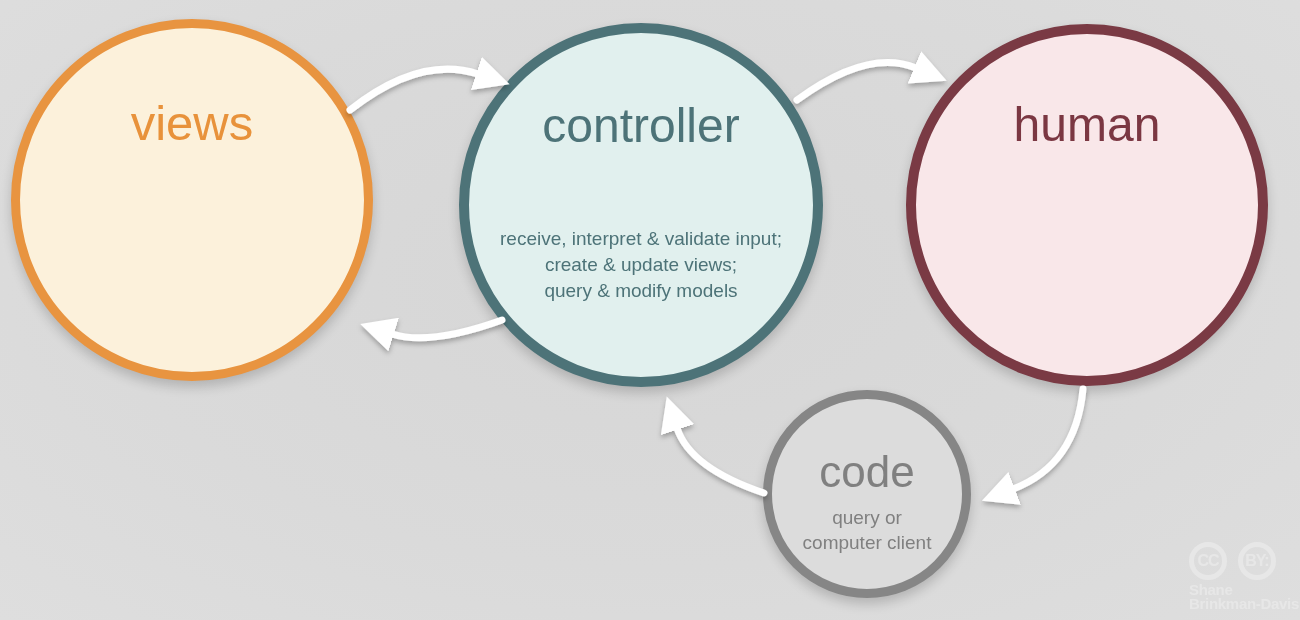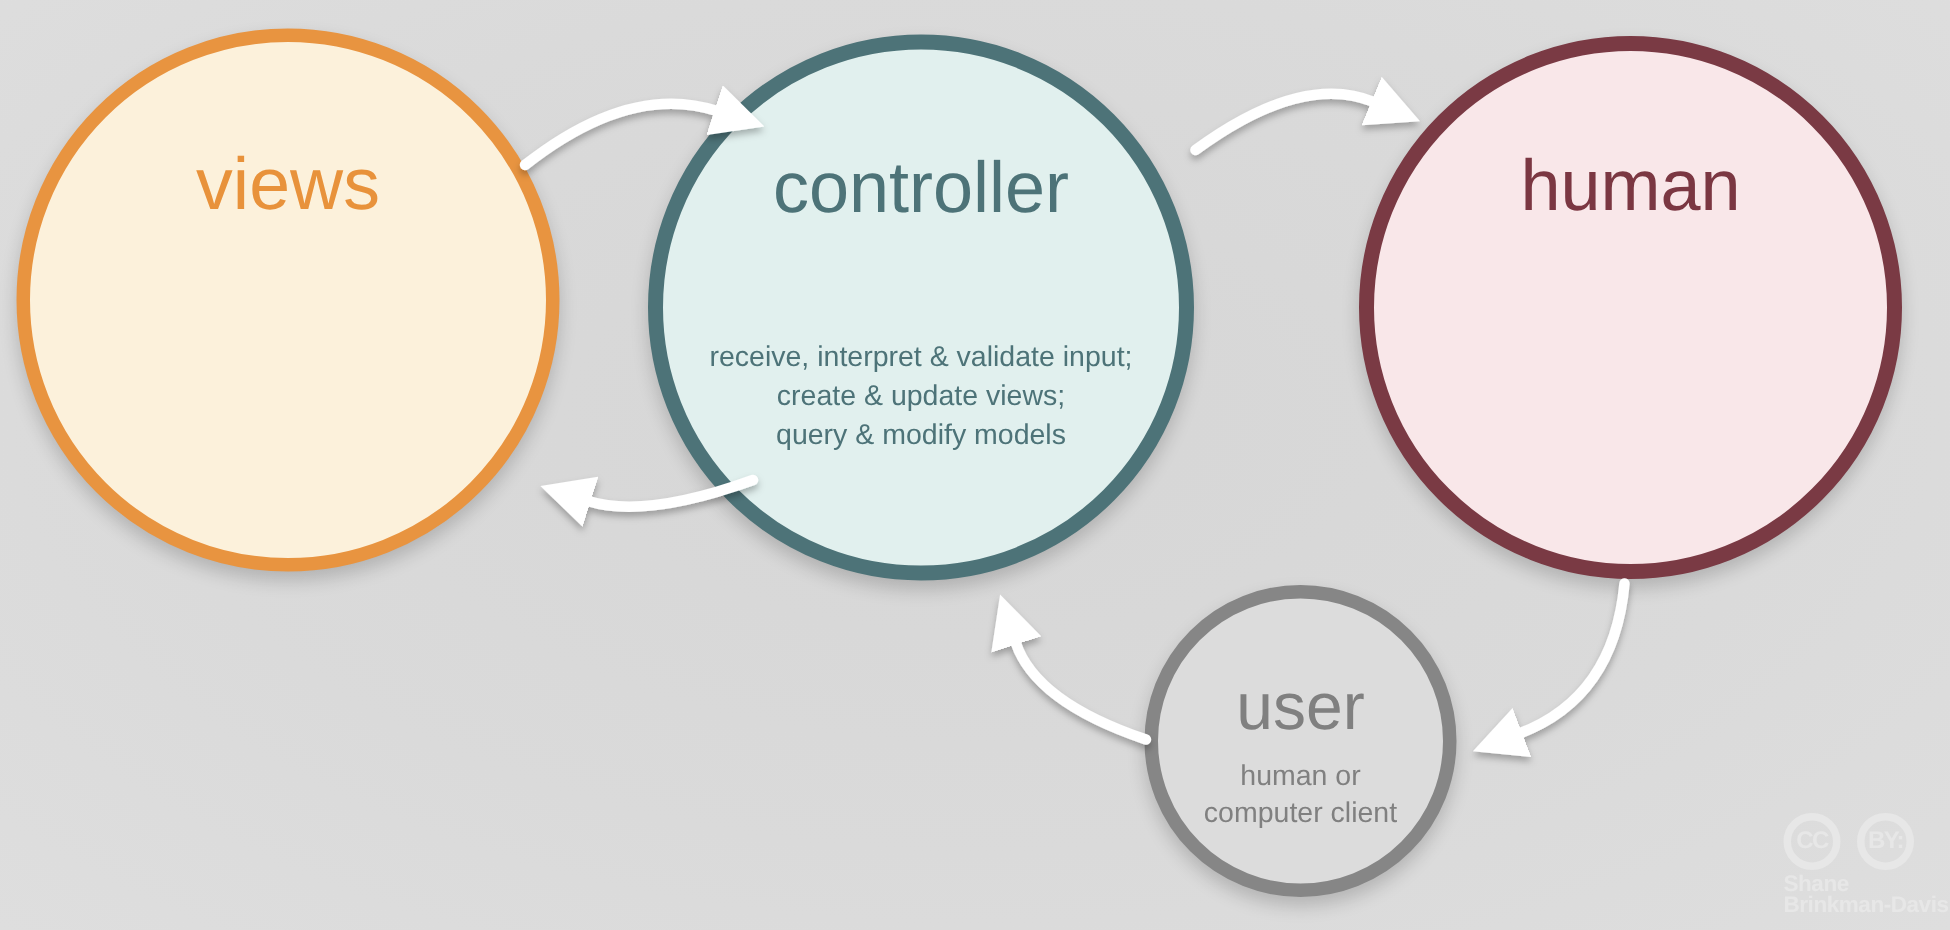--- a/index.html
+++ b/index.html
@@ -35,21 +35,21 @@
     text-align: center;
     white-space: pre-line;
     line-height: 26px;
     font-size: 19px;
   }
 
   .node-model      { left: 11px;  top: 19px;  width: 362px; height: 362px; border-width: 9px; }
   .node-model .title { top: 70px; font-size: 49px; }
   .node-model .desc  { top: 198px; }
 
-  .node-controller { left: 432px; top: 23px;  width: 364px; height: 364px; border-width: 10px; }
+  .node-controller { left: 459px; top: 23px;  width: 364px; height: 364px; border-width: 10px; }
   .node-controller .title { top: 68px; font-size: 48px; }
   .node-controller .desc  { top: 193px; }
 
   .node-view       { left: 906px; top: 24px;  width: 362px; height: 362px; border-width: 10px; }
   .node-view .title { top: 66px; font-size: 48px; }
   .node-view .desc  { top: 204px; }
 
   .node-user       { left: 763px; top: 390px; width: 208px; height: 208px; border-width: 9px; }
   .node-user .title { top: 50px; font-size: 44px; }
   .node-user .desc  { top: 106px; line-height: 25px; }
@@ -122,22 +122,22 @@
     <div class="desc">receive, interpret &amp; validate input;
 create &amp; update views;
 query &amp; modify models</div>
   </div>
 
   <div class="node node-view" style="border-color: rgb(122, 58, 68); background: rgb(249, 231, 233); color: rgb(123, 55, 66);">
     <div class="title">human</div>
   </div>
 
   <div class="node node-user" style="border-color: rgb(134, 134, 134); background: rgb(220, 220, 220); color: rgb(128, 128, 128);">
-    <div class="title">user</div>
-    <div class="desc">human or
+    <div class="title">code</div>
+    <div class="desc">query or
 computer client</div>
   </div>
 
   <div class="attribution" style="color: rgb(231, 231, 231);">
     <div class="badges">
       <div class="badge" style="border-color: rgb(231, 231, 231);">
         <span>CC</span>
       </div>
       <div class="badge" style="border-color: rgb(231, 231, 231);">
         <span>BY:</span>

